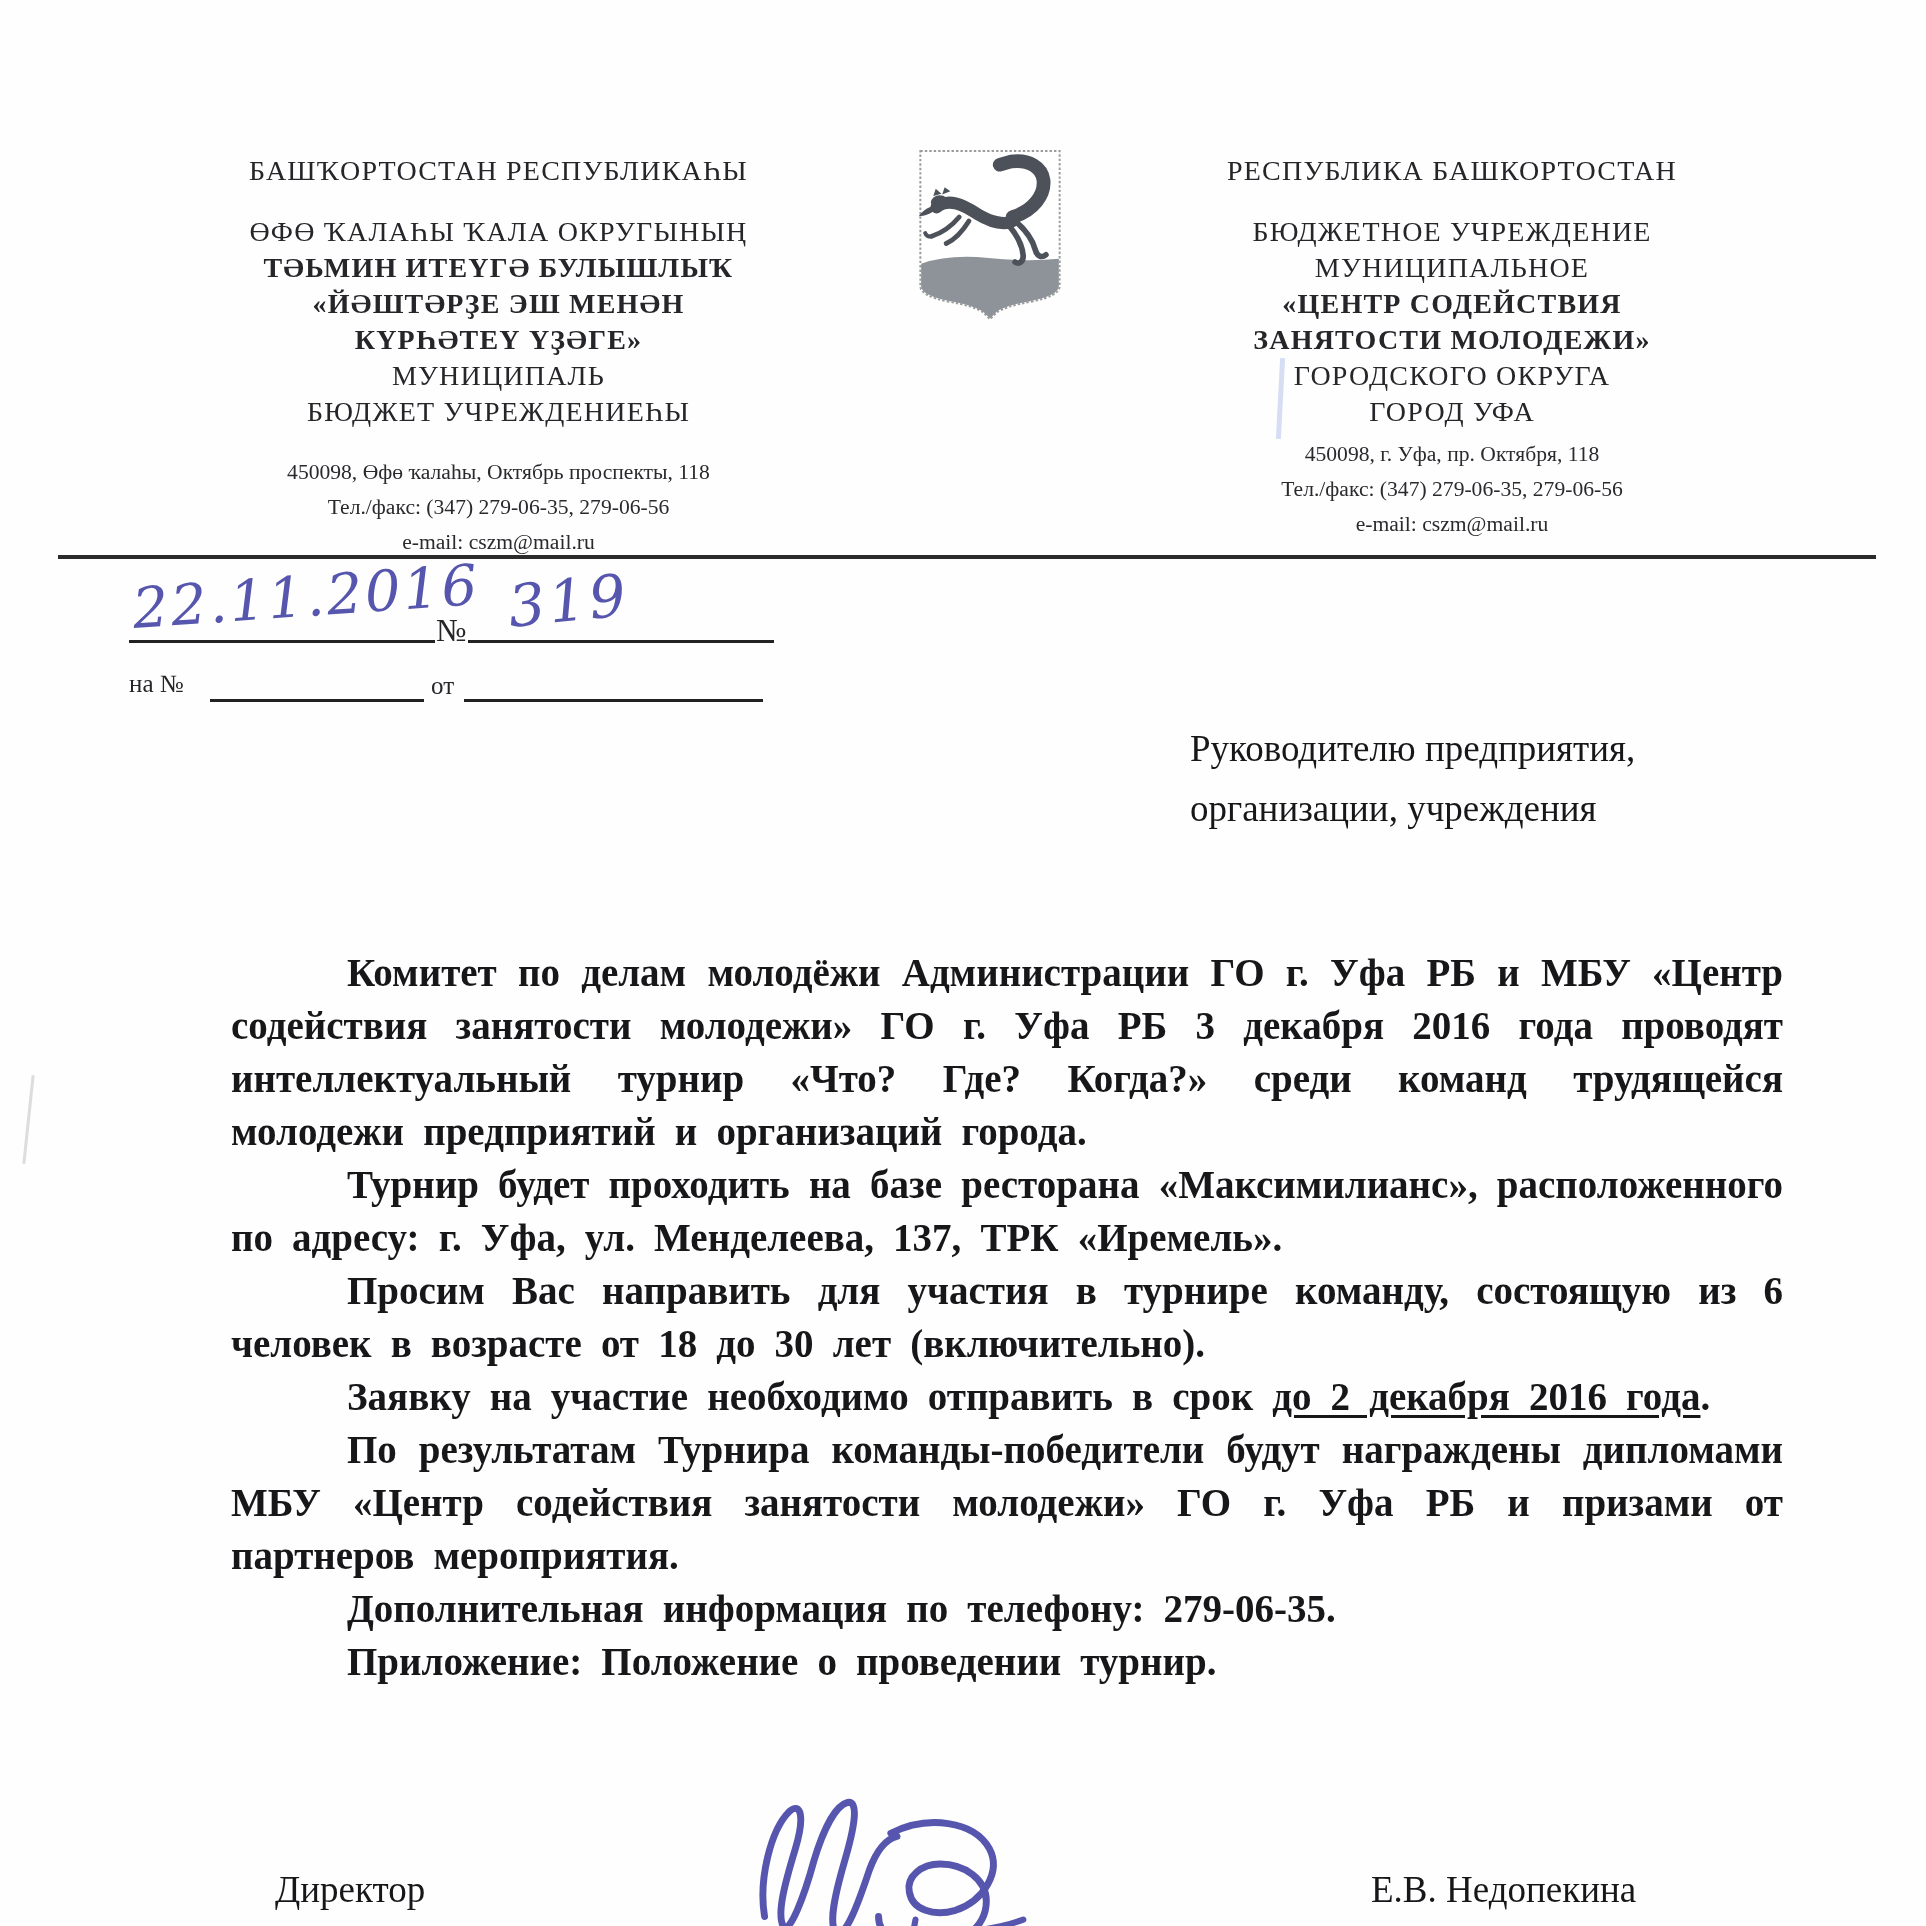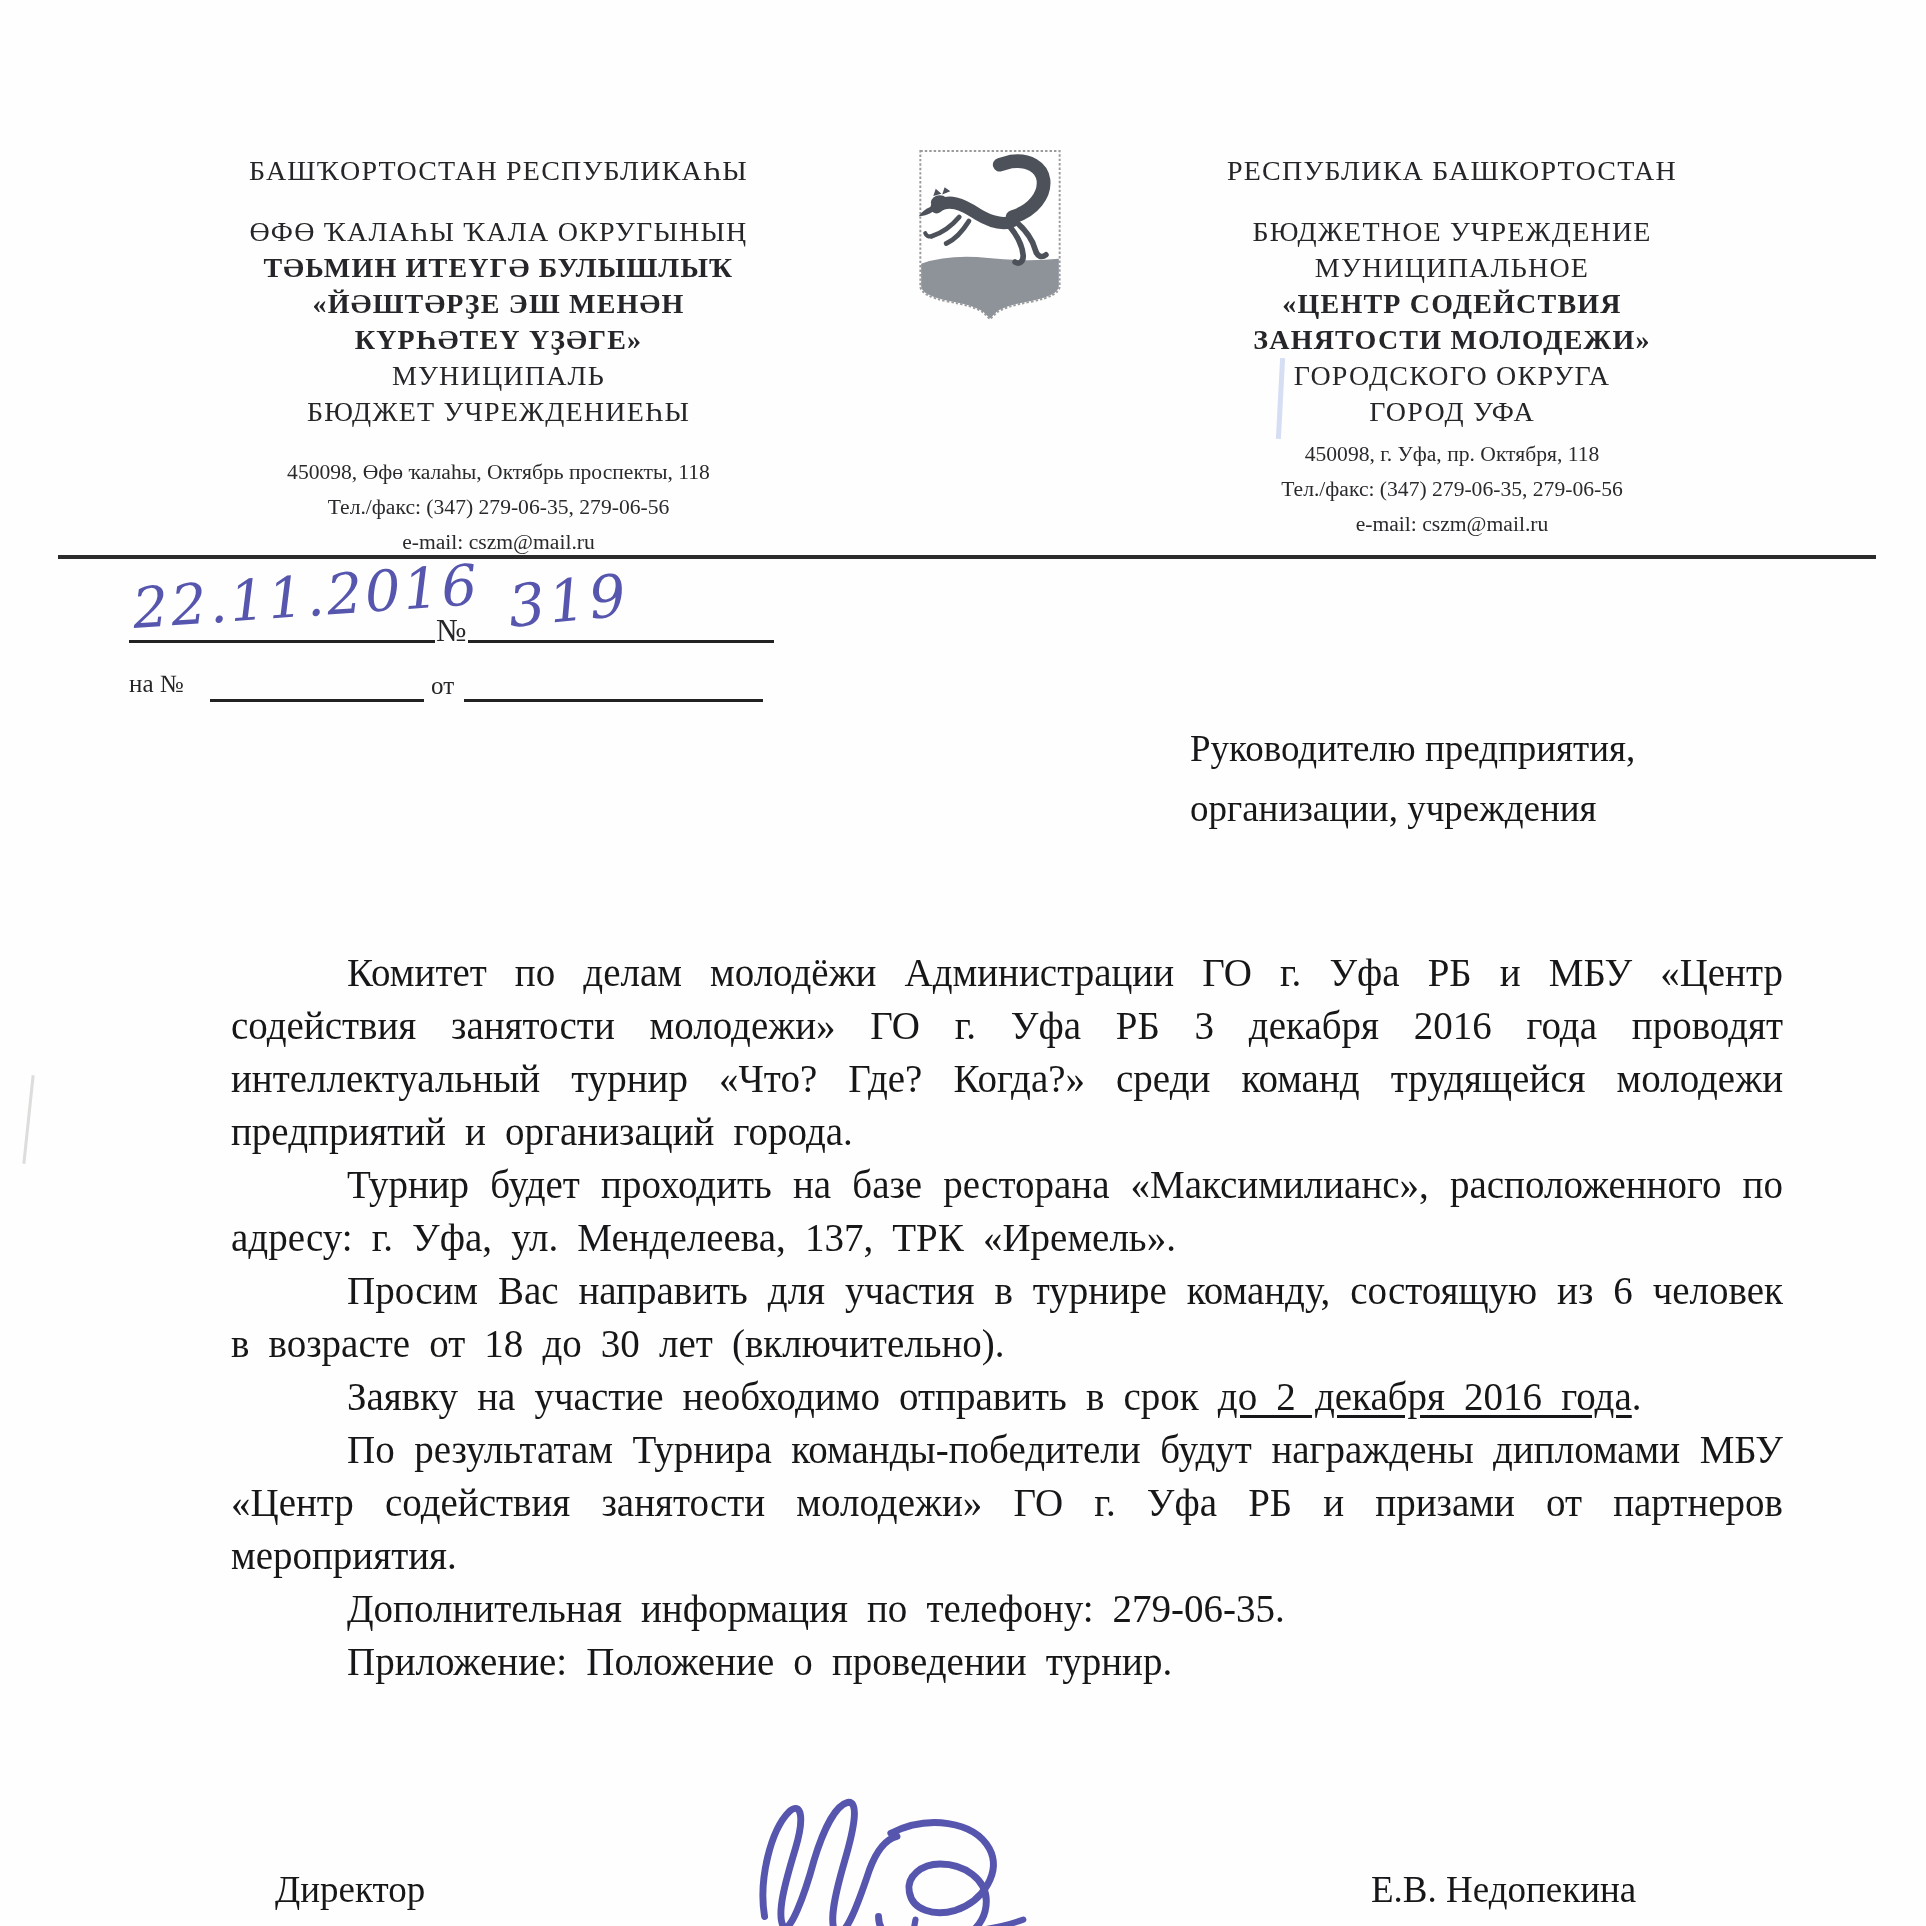--- a/index.html
+++ b/index.html
@@ -104,21 +104,21 @@
 <div class="abs ref-label" style="left:129px;top:670px;">на №</div>
 <div class="abs fill-line" style="left:210px;top:699px;width:214px;"></div>
 <div class="abs ref-label" style="left:431px;top:672px;">от</div>
 <div class="abs fill-line" style="left:464px;top:699px;width:299px;"></div>
 
 <div class="abs recipient" style="left:1190px;top:719px;width:616px;">
   <div>Руководителю предприятия,</div>
   <div>организации, учреждения</div>
 </div>
 
-<div class="abs body-text" style="left:231px;top:946px;">
+<div class="abs body-text" style="left:231px;top:946px;font-weight:bold;">
   <p><span>Комитет по делам молодёжи Администрации ГО г. Уфа РБ и МБУ «Центр содействия занятости молодежи» ГО г. Уфа РБ 3 декабря 2016 года проводят интеллектуальный турнир «Что? Где? Когда?» среди команд трудящейся молодежи предприятий и организаций города.</span></p>
   <p><span>Турнир будет проходить на базе ресторана «Максимилианс», расположенного по адресу: г. Уфа, ул. Менделеева, 137, ТРК «Иремель».</span></p>
   <p><span>Просим Вас направить для участия в турнире команду, состоящую из 6 человек в возрасте от 18 до 30 лет (включительно).</span></p>
   <p><span>Заявку на участие необходимо отправить в срок </span><span class="ul">до 2 декабря 2016 года</span><span>.</span></p>
   <p><span>По результатам Турнира команды-победители будут награждены дипломами МБУ «Центр содействия занятости молодежи» ГО г. Уфа РБ и призами от партнеров мероприятия.</span></p>
   <p><span>Дополнительная информация по телефону: 279-06-35.</span></p>
   <p><span>Приложение: Положение о проведении турнир.</span></p>
 </div>
 
 <div class="abs sig-title" style="left:231px;top:1868px;margin-left:44px;">Директор</div>

